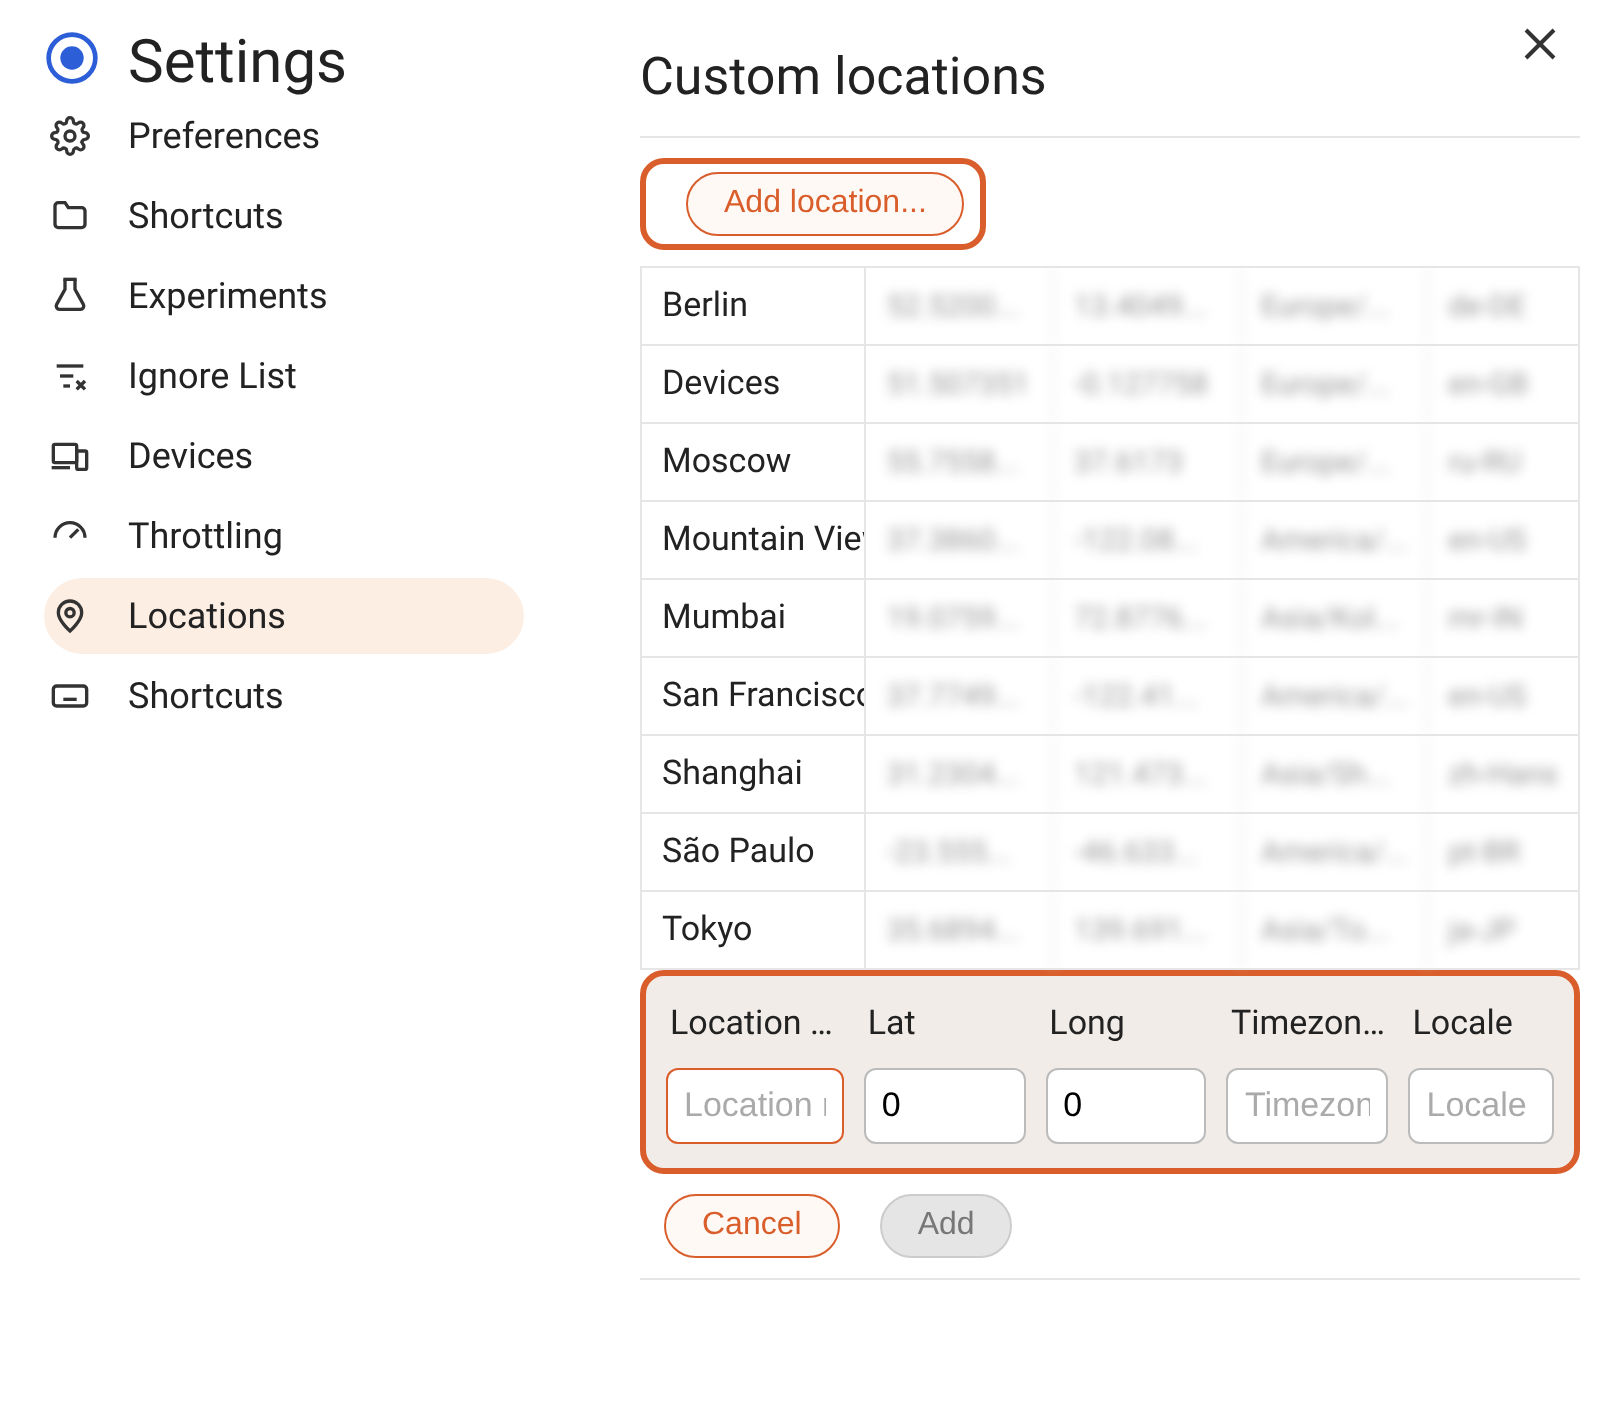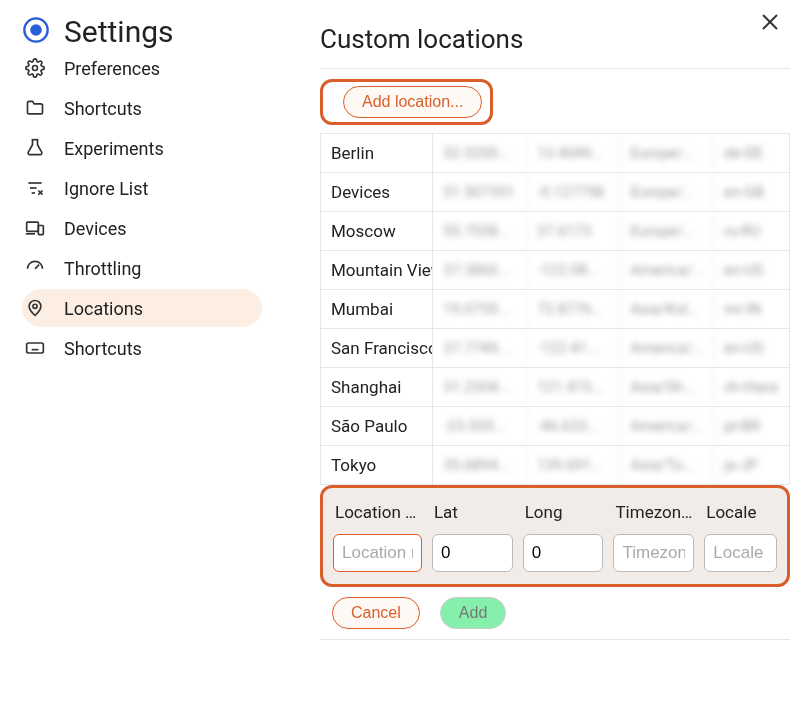--- a/index.html
+++ b/index.html
@@ -104,21 +104,21 @@
     border: 1px solid var(--accent);
     background: #fff9f5;
     color: var(--accent);
     padding: 6px 18px;
     border-radius: 999px;
     font-size: 16px;
     cursor: pointer;
   }
   .pill-btn.muted {
     border: 1px solid #ccc;
-    background: #86efac;
+    background: #e5e5e5;
     color: #777;
     cursor: default;
   }
   .table {
     border-left: 1px solid var(--divider);
     border-right: 1px solid var(--divider);
     border-bottom: 1px solid var(--divider);
   }
   .trow {
     display: grid;

